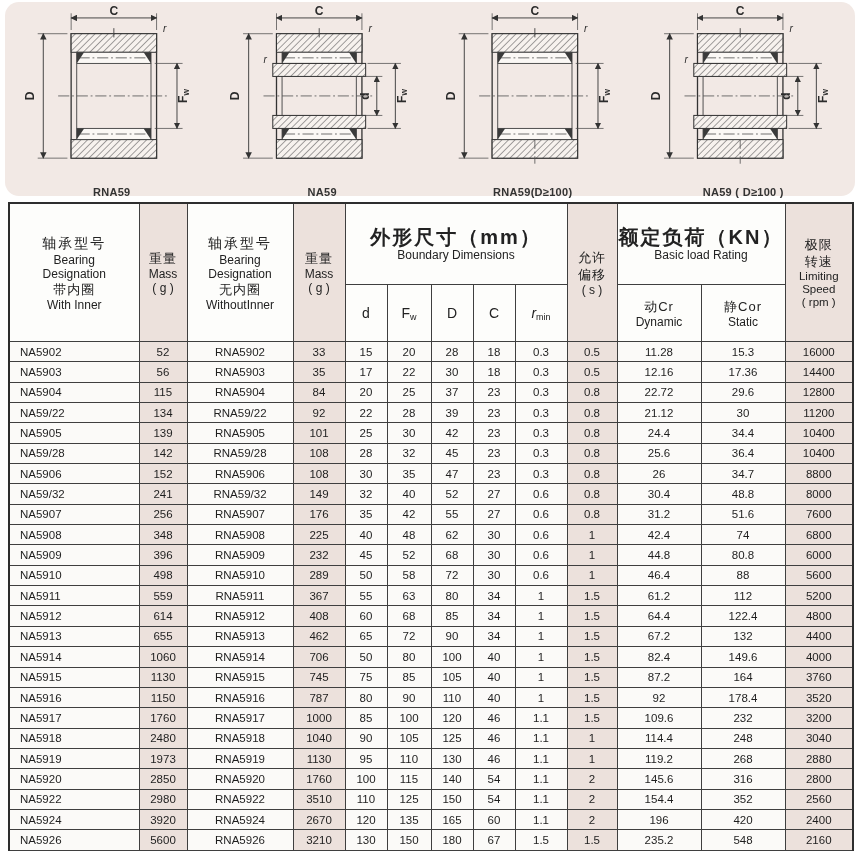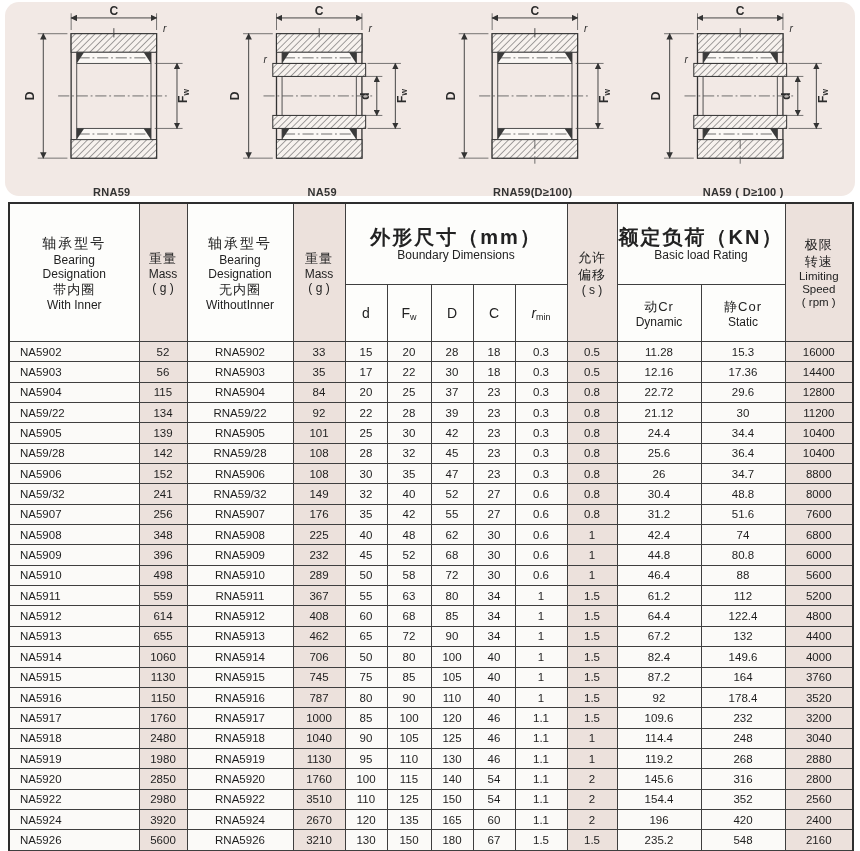--- a/index.html
+++ b/index.html
@@ -584,21 +584,21 @@
         <td>125</td>
         <td>46</td>
         <td>1.1</td>
         <td class="pink">1</td>
         <td>114.4</td>
         <td>248</td>
         <td class="pink">3040</td>
       </tr>
       <tr>
         <td class="first">NA5919</td>
-        <td class="pink">1980</td>
+        <td class="pink">1973</td>
         <td>RNA5919</td>
         <td class="pink">1130</td>
         <td>95</td>
         <td>110</td>
         <td>130</td>
         <td>46</td>
         <td>1.1</td>
         <td class="pink">1</td>
         <td>119.2</td>
         <td>268</td>

